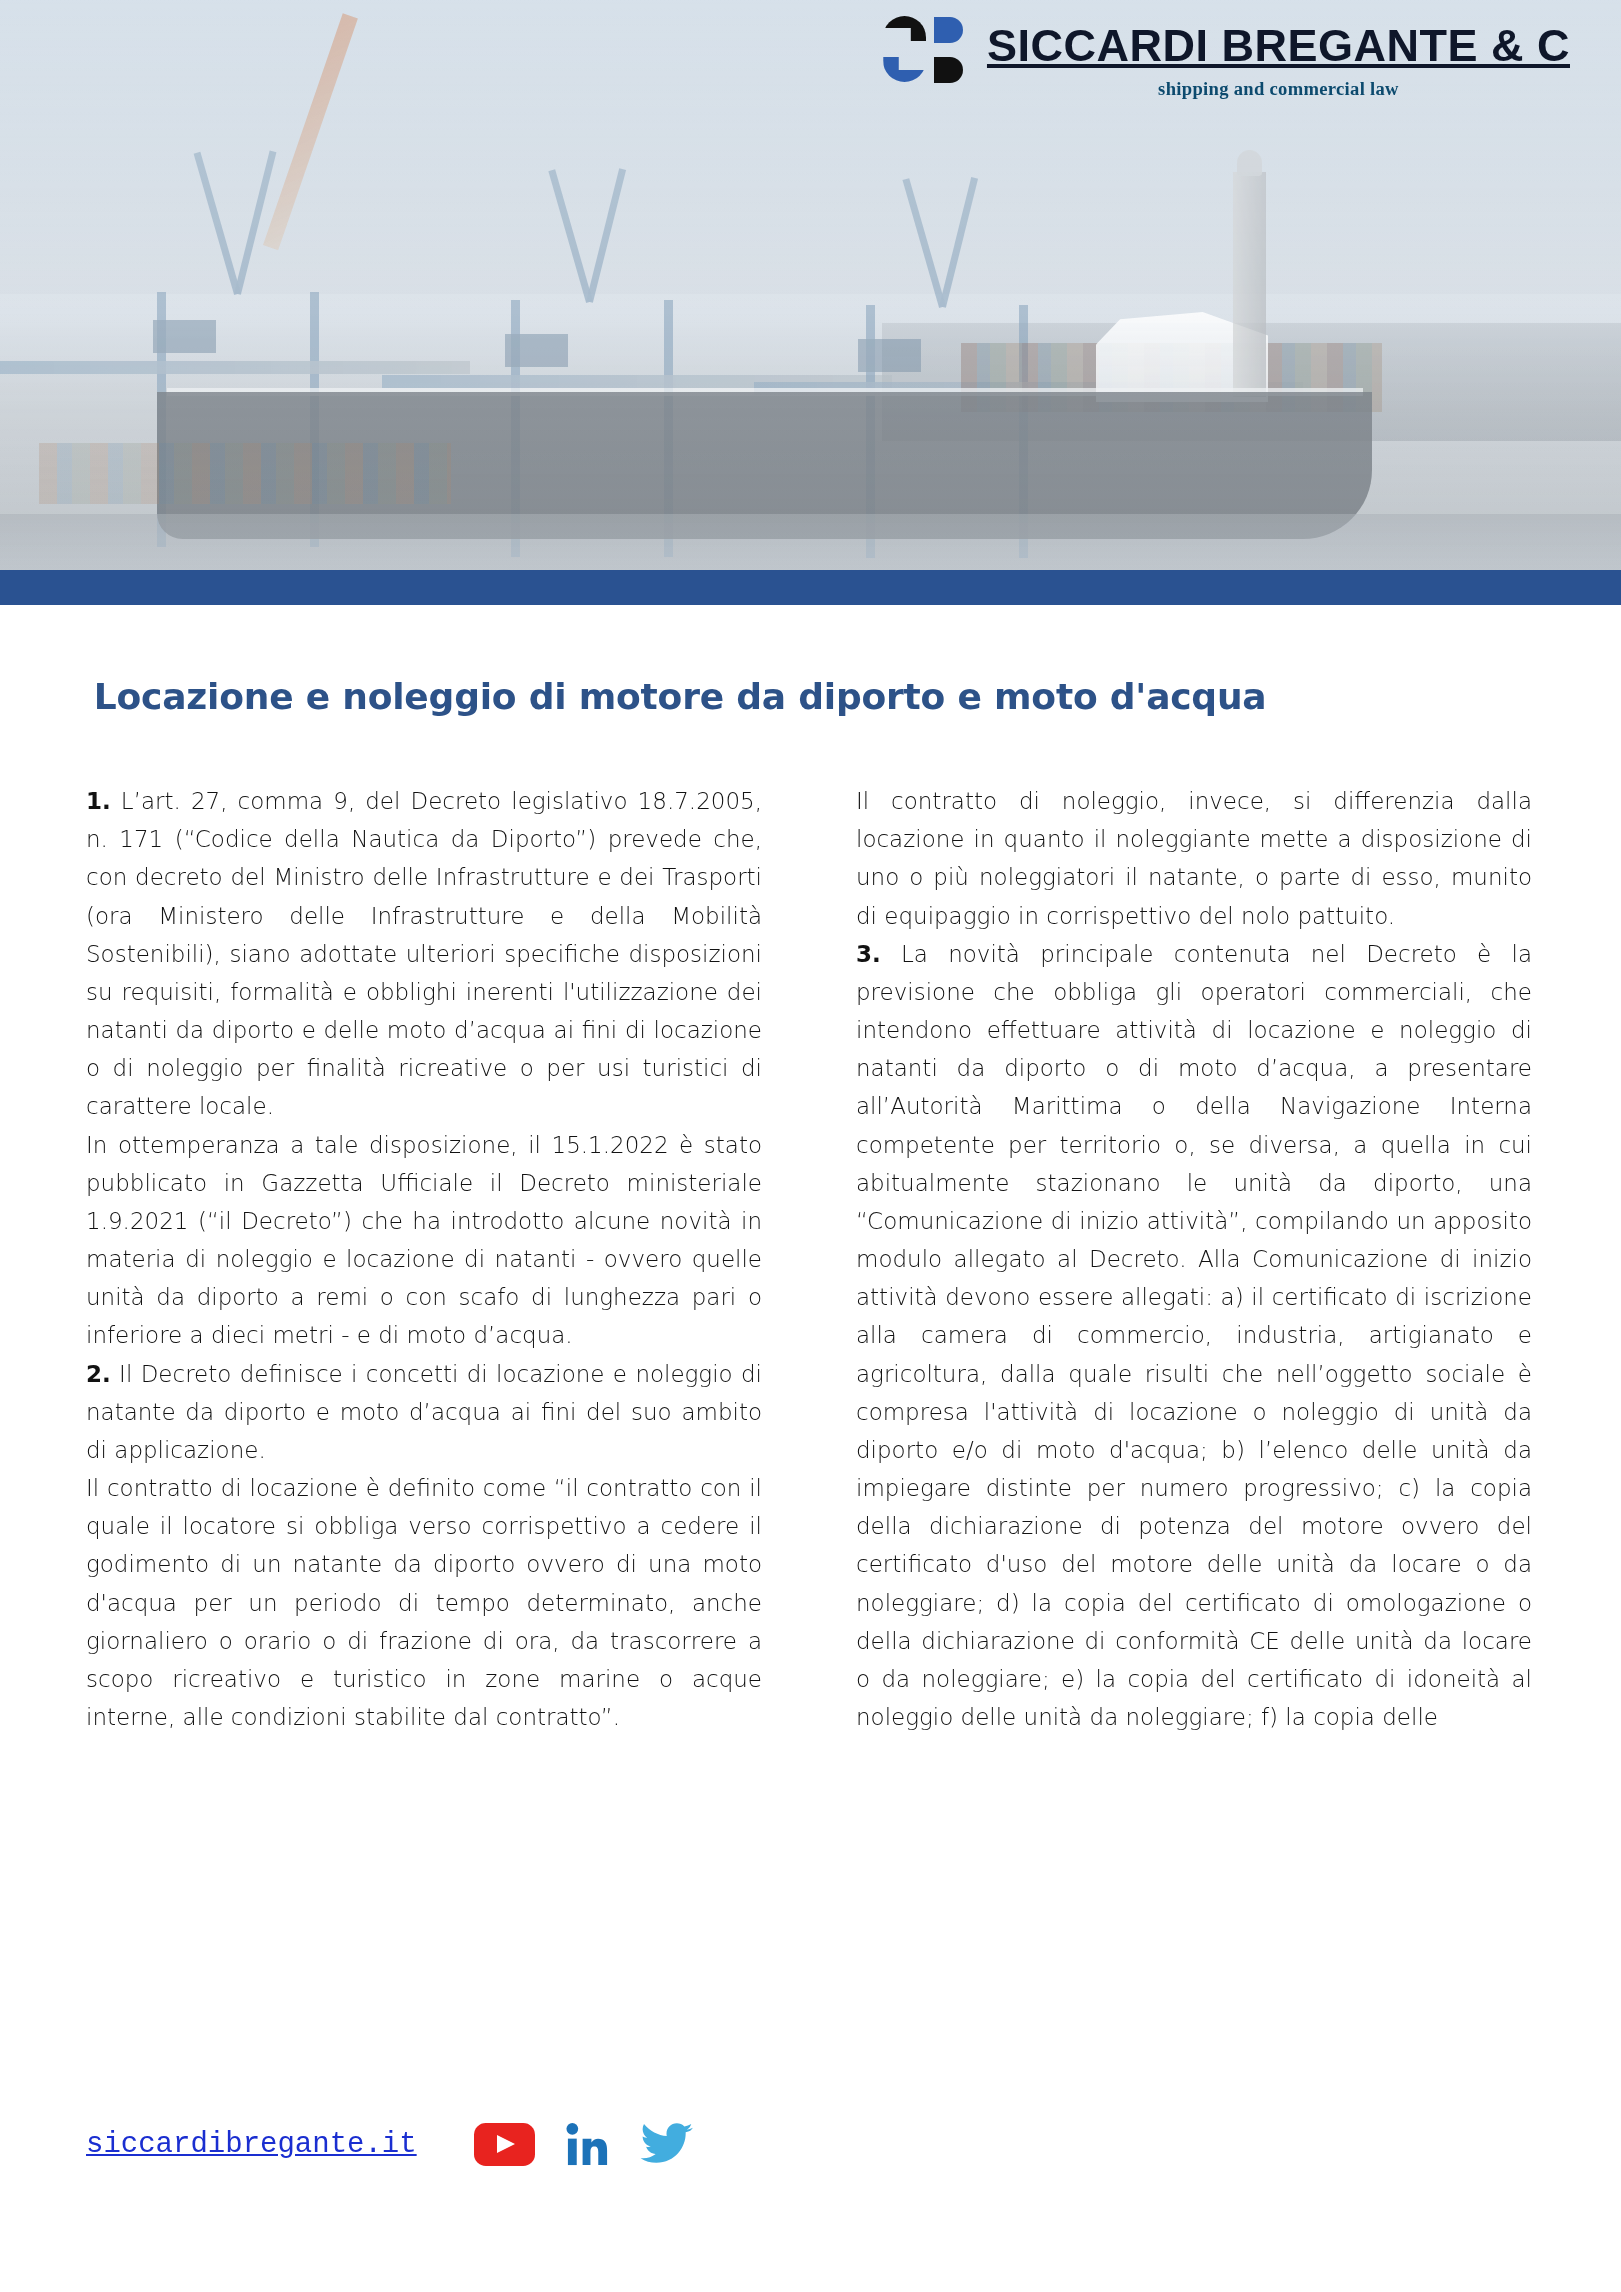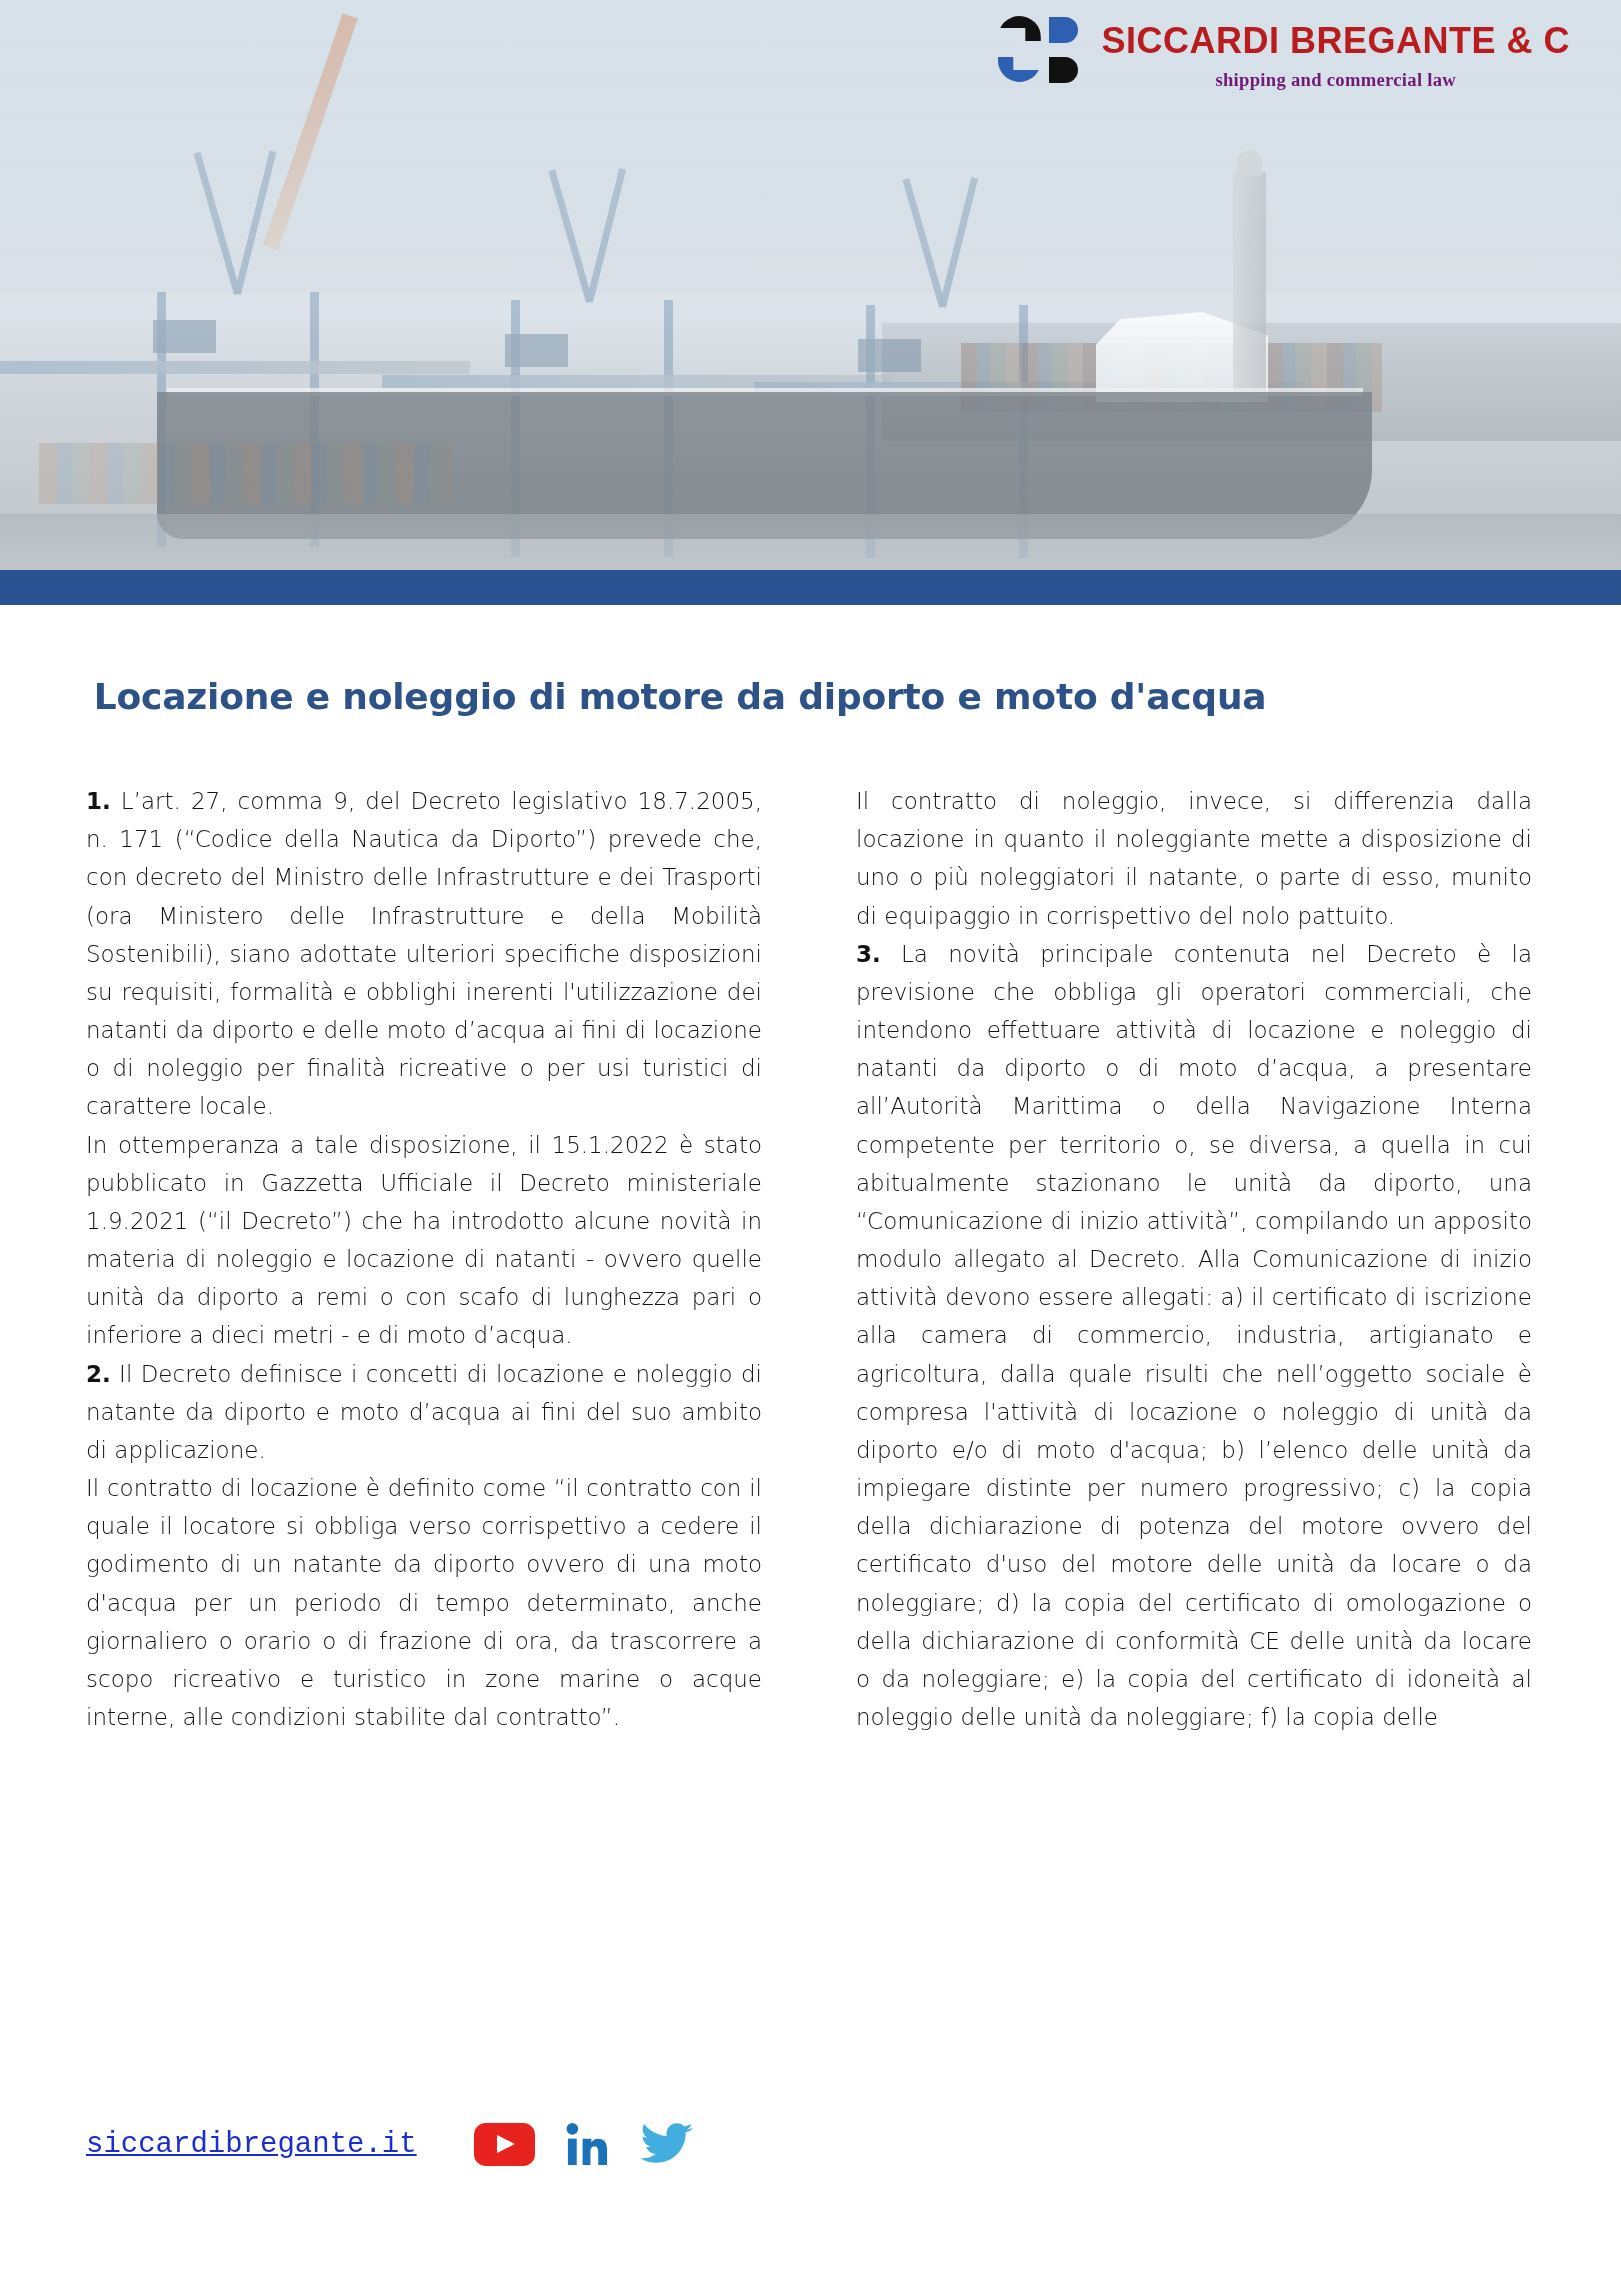--- a/index.html
+++ b/index.html
@@ -158,31 +158,32 @@
   .logo-mark {
     position: relative;
     width: 90px;
     height: 94px;
     flex: none;
   }
   .logo-text-wrap { padding-top: 7.8px; }
   .logo-title {
     font-family: "Liberation Sans", sans-serif;
     font-weight: bold;
-    font-size: 36px;
+    font-size: 45px;
     letter-spacing: 0.5px;
-    color: #b91c1c;
+    color: #0f172a;
     line-height: 1;
     white-space: nowrap;
+    text-decoration: underline;
   }
   .logo-sub {
     font-family: "Liberation Serif", serif;
     font-weight: bold;
     font-size: 18.6px;
-    color: #701a75;
+    color: #0c4a6e;
     margin-top: 9.8px;
     letter-spacing: 0.3px;
     white-space: nowrap;
     text-align: center;
   }
   .mark-s-top, .mark-s-bot {
     position: absolute;
     width: 43px; height: 25.5px;
     left: 0;
   }

